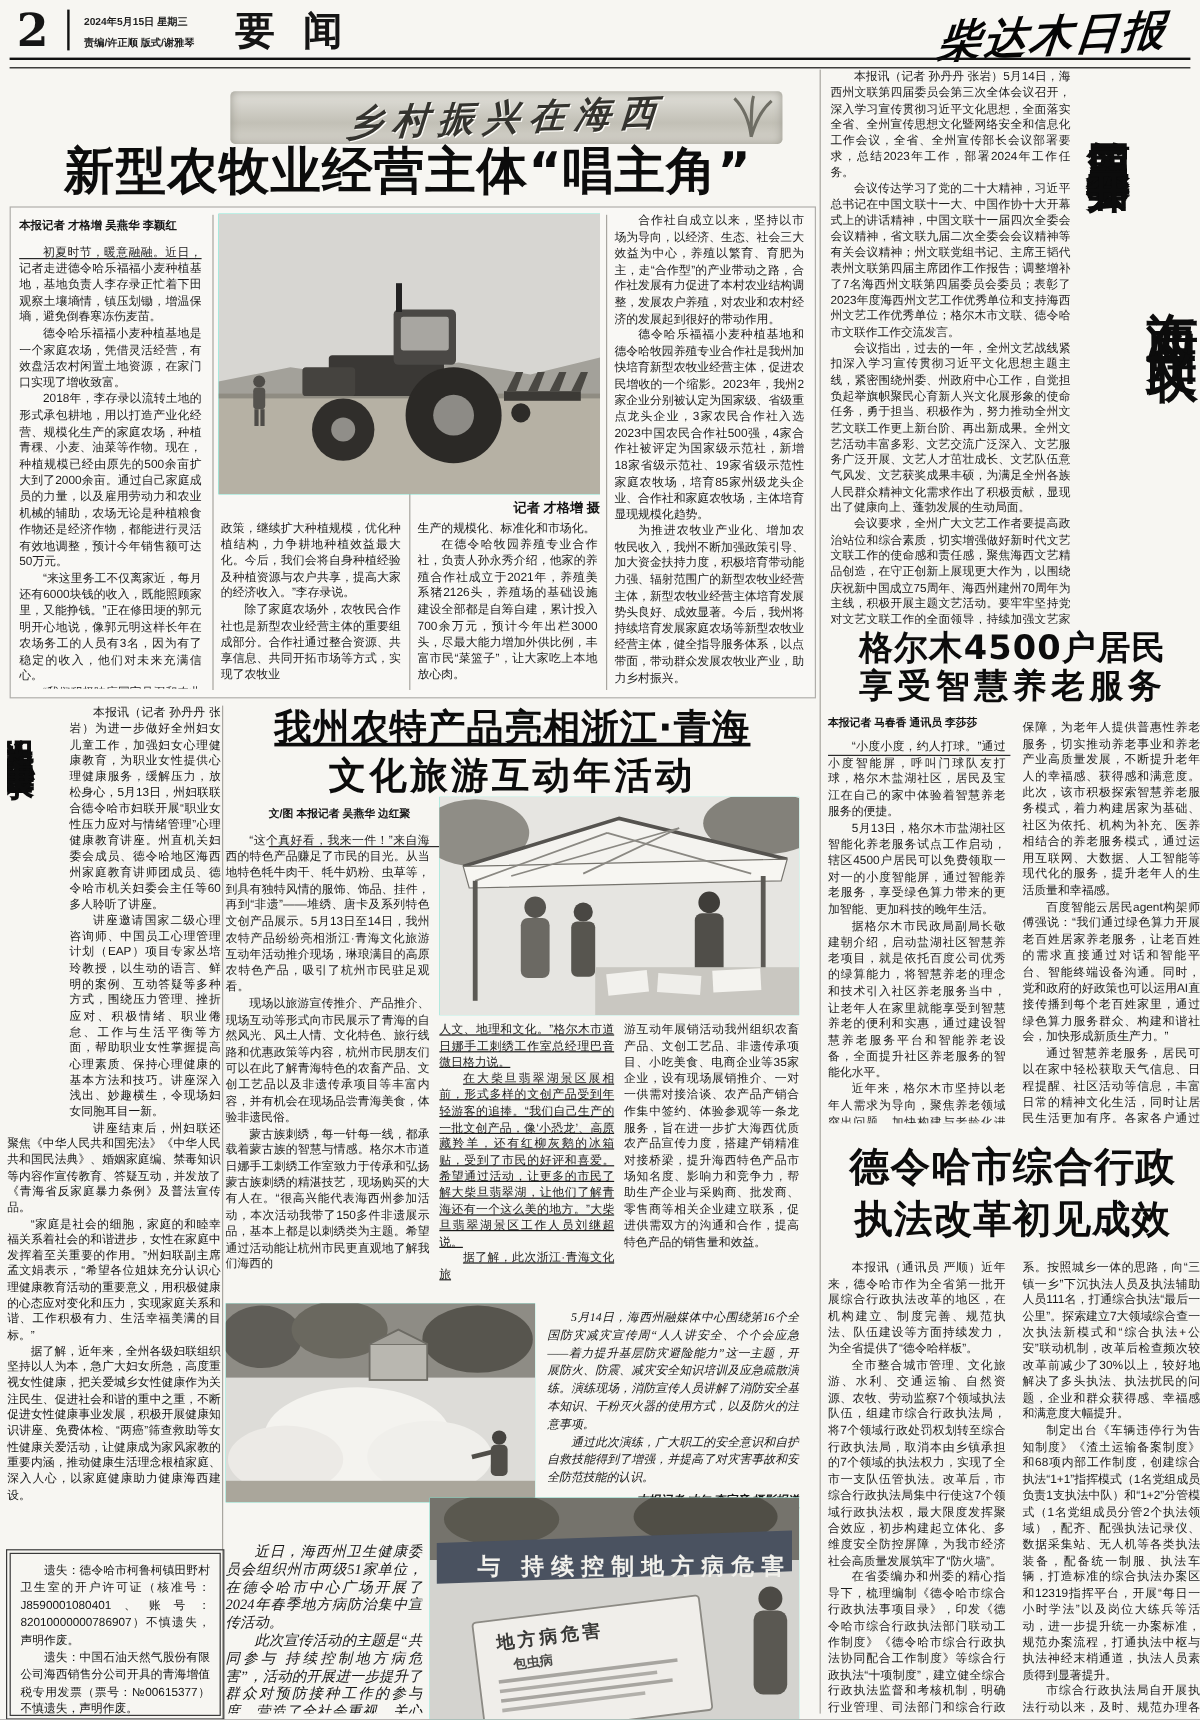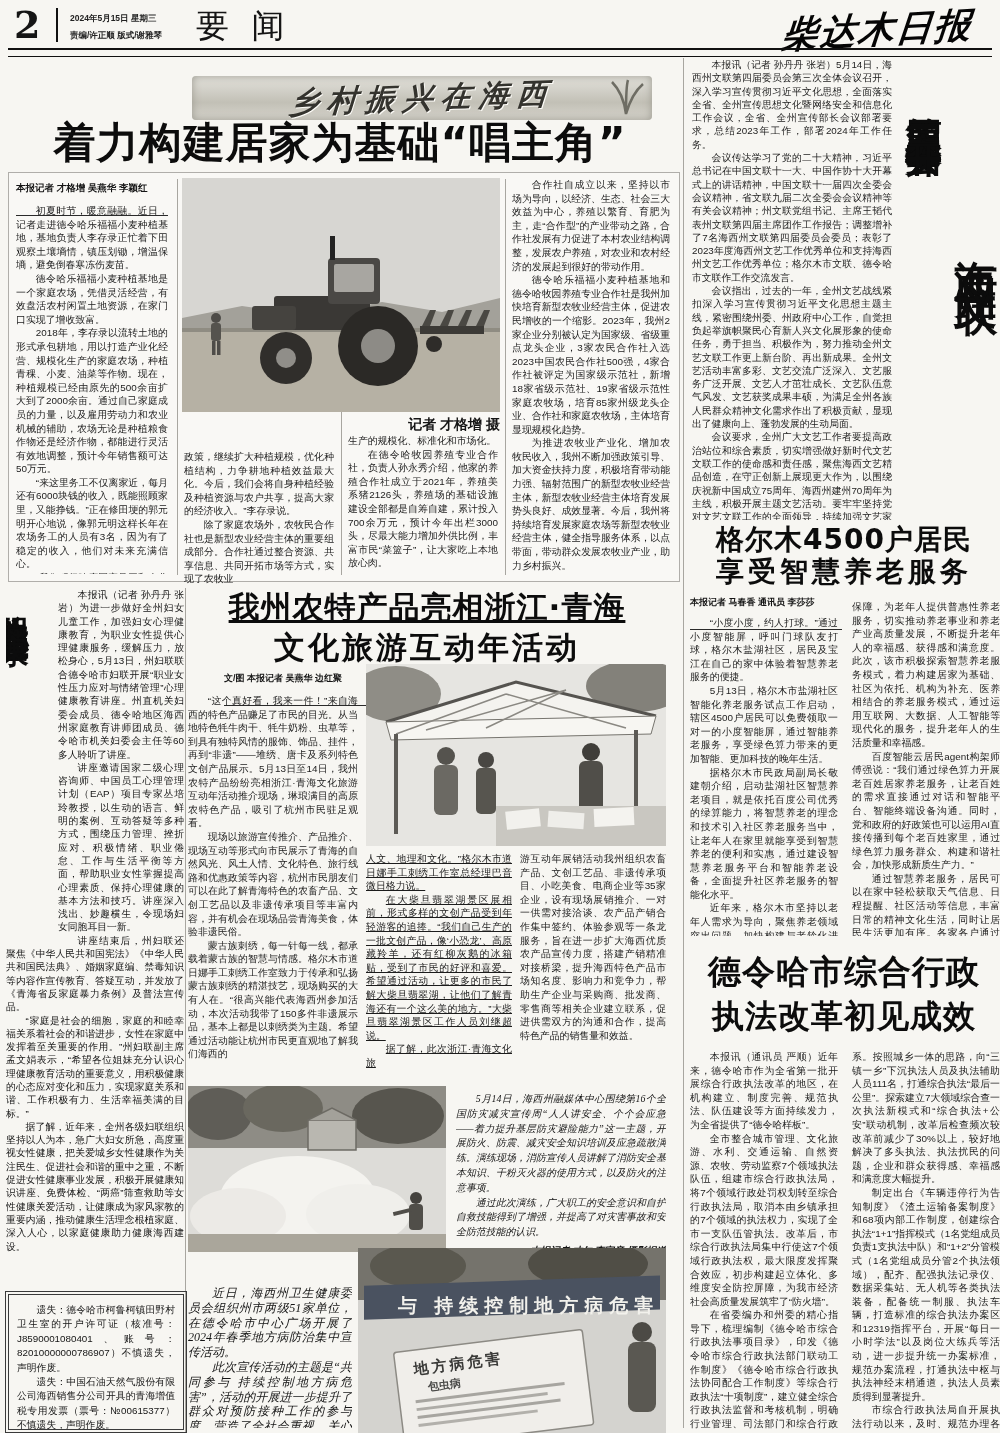--- a/index.html
+++ b/index.html
@@ -11,21 +11,21 @@
   .noindent{text-indent:0;}
   .byline{font-weight:bold;font-size:9.5px;border-bottom:1px solid #2a2a2a;padding-bottom:20px;}
   .rule-v{position:absolute;width:1px;background:#a8a6a0;}
   .headline{font-weight:900;text-align:center;font-family:"DejaVu Sans",sans-serif;letter-spacing:1px;color:#0c0c0c;}
   .vtext{writing-mode:vertical-rl;text-orientation:upright;font-weight:900;font-family:"DejaVu Sans",sans-serif;color:#0c0c0c;}
   .kaiti{font-family:"Liberation Serif",serif;font-style:italic;}
   .kaiti .para{text-align:justify;}
   .credit{margin:4px 0 0;text-indent:0;text-align:right;font-weight:bold;}
   .mainbox{position:absolute;left:8px;top:172px;width:670px;height:408px;border:1px solid #b0aeaa;background:#f9f8f5;}
   .photo-frame{position:absolute;overflow:hidden;background:#5eead4;}
-  .caption-sm{position:absolute;font-size:14px;font-weight:bold;text-align:right;}
+  .caption-sm{position:absolute;font-size:11px;font-weight:bold;text-align:right;}
   .masthead{font-family:"DejaVu Serif",serif;font-weight:bold;font-style:italic;
             transform:skewX(-8deg) rotate(-3deg);letter-spacing:2px;}
   .banner{position:absolute;left:192px;top:76px;width:460px;height:44px;border-radius:4px;
           background:linear-gradient(180deg,#e3e2dc 0%,#c2c0b6 60%,#d6d4cc 100%);
           display:flex;align-items:center;justify-content:center;box-shadow:inset 0 0 8px #9b998f;}
   .banner-text{font-family:"DejaVu Serif",serif;font-weight:900;font-style:italic;font-size:30px;
                color:#34332e;letter-spacing:8px;transform:rotate(-2deg) skewX(-6deg);text-shadow:1px 1px 0 #fdfcf8;}
   .lostbox{position:absolute;left:8px;top:1294px;width:158px;height:118px;border:1px solid #3a3a3a;
            outline:1px solid #3a3a3a;outline-offset:2px;padding:8px;font-size:9.8px;line-height:14.4px;overflow:hidden;}
   .hrule{position:absolute;height:1px;background:#5a5854;}
@@ -34,33 +34,33 @@
 </head>
 <body>
 
 <div id="page">
 
   <div class="abs" style="left:0;top:0;width:1000px;height:56px;">
     <div class="abs" style="left:14px;top:2px;font-size:38px;font-weight:900;font-family:'DejaVu Serif',serif;">2</div>
     <div class="abs" style="left:56px;top:8px;width:2px;height:34px;background:#111;"></div>
     <div class="abs" style="left:70px;top:13px;font-size:8.5px;font-weight:bold;color:#222;">2024年5月15日 星期三</div>
     <div class="abs" style="left:70px;top:30px;font-size:8.5px;font-weight:bold;color:#222;">责编/许正顺  版式/谢雅琴</div>
-    <div class="abs" style="left:196px;top:4px;font-size:33px;font-weight:400;font-family:'DejaVu Sans',sans-serif;letter-spacing:6px;">要  闻</div>
+    <div class="abs" style="left:196px;top:4px;font-size:33px;font-weight:700;font-family:'DejaVu Sans',sans-serif;letter-spacing:6px;">要  闻</div>
     <div class="abs masthead" style="left:782px;top:6px;font-size:36px;color:#050505;">柴达木日报</div>
     <div class="abs" style="left:8px;top:48px;width:984px;height:6px;border-top:2.5px solid #111;border-bottom:1px solid #111;"></div>
   </div>
 
   <div class="banner">
     <span class="banner-text">乡村振兴在海西</span>
     <svg width="40" height="38" viewBox="0 0 40 38" style="position:absolute;right:6px;top:2px;">
       <path d="M20 36 C18 20 12 10 6 4 M20 36 C20 18 20 8 22 2 M20 36 C24 22 30 12 37 6" stroke="#6e6d64" stroke-width="2.5" fill="none"></path>
     </svg>
   </div>
 
-  <div class="abs headline" style="left:10px;top:120px;width:660px;font-size:42px;line-height:46px;">着力构建居家为基础“唱主角”</div>
+  <div class="abs headline" style="left:10px;top:120px;width:660px;font-size:42px;line-height:46px;">新型农牧业经营主体“唱主角”</div>
 
   <div class="mainbox">
     <div class="rule-v" style="left:168px;top:6px;height:396px;"></div>
     <div class="rule-v" style="left:332px;top:6px;height:396px;"></div>
     <div class="rule-v" style="left:496px;top:6px;height:396px;"></div>
   </div>
 
   <div class="abs byline" style="left:16px;top:182px;width:152px;">本报记者 才格增 吴燕华 李颖红</div>
   <div class="col" style="left:16px;top:204px;width:152px;height:370px;">
       <p class="para">初夏时节，暖意融融。近日，记者走进德令哈乐福福小麦种植基地，基地负责人李存录正忙着下田观察土壤墒情，镇压划锄，增温保墒，避免倒春寒冻伤麦苗。</p>
@@ -93,21 +93,21 @@
       <g>
         <circle cx="34" cy="140" r="5" fill="#4e4c48"></circle>
         <rect x="29" y="145" width="10" height="18" rx="3" fill="#55534e"></rect>
         <rect x="30" y="163" width="3.5" height="14" fill="#4e4c48"></rect>
         <rect x="35" y="163" width="3.5" height="14" fill="#4e4c48"></rect>
       </g>
     </svg>
   </div>
   <div class="caption-sm" style="left:182px;top:416px;width:318px;">记者 才格增 摄</div>
 
-  <div class="col" style="left:184px;top:434px;width:150px;height:140px;margin-top:16px;">
+  <div class="col" style="left:184px;top:434px;width:150px;height:140px;">
       <p class="para noindent">政策，继续扩大种植规模，优化种植结构，力争耕地种植效益最大化。今后，我们会将自身种植经验及种植资源与农户共享，提高大家的经济收入。”李存录说。</p>
       <p class="para">除了家庭农场外，农牧民合作社也是新型农业经营主体的重要组成部分。合作社通过整合资源、共享信息、共同开拓市场等方式，实现了农牧业</p>
     </div>
   <div class="col" style="left:348px;top:434px;width:150px;height:140px;">
       <p class="para noindent">生产的规模化、标准化和市场化。</p>
       <p class="para">在德令哈牧园养殖专业合作社，负责人孙永秀介绍，他家的养殖合作社成立于2021年，养殖美系猪2126头，养殖场的基础设施建设全部都是自筹自建，累计投入700余万元，预计今年出栏3000头，尽最大能力增加外供比例，丰富市民“菜篮子”，让大家吃上本地放心肉。</p>
     </div>
   <div class="col" style="left:512px;top:178px;width:158px;height:396px;">
       <p class="para">合作社自成立以来，坚持以市场为导向，以经济、生态、社会三大效益为中心，养殖以繁育、育肥为主，走“合作型”的产业带动之路，合作社发展有力促进了本村农业结构调整，发展农户养殖，对农业和农村经济的发展起到很好的带动作用。</p>
       <p class="para">德令哈乐福福小麦种植基地和德令哈牧园养殖专业合作社是我州加快培育新型农牧业经营主体，促进农民增收的一个缩影。2023年，我州2家企业分别被认定为国家级、省级重点龙头企业，3家农民合作社入选2023中国农民合作社500强，4家合作社被评定为国家级示范社，新增18家省级示范社、19家省级示范性家庭农牧场，培育85家州级龙头企业、合作社和家庭农牧场，主体培育显现规模化趋势。</p>

